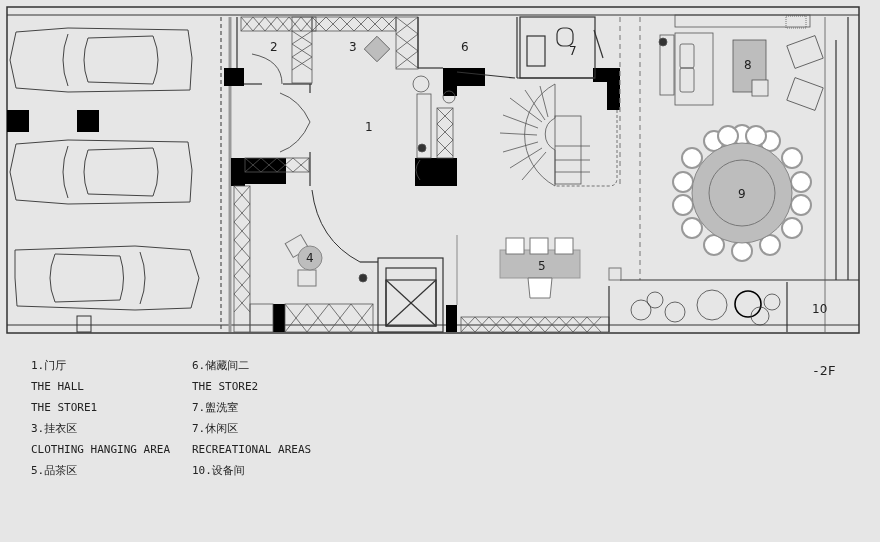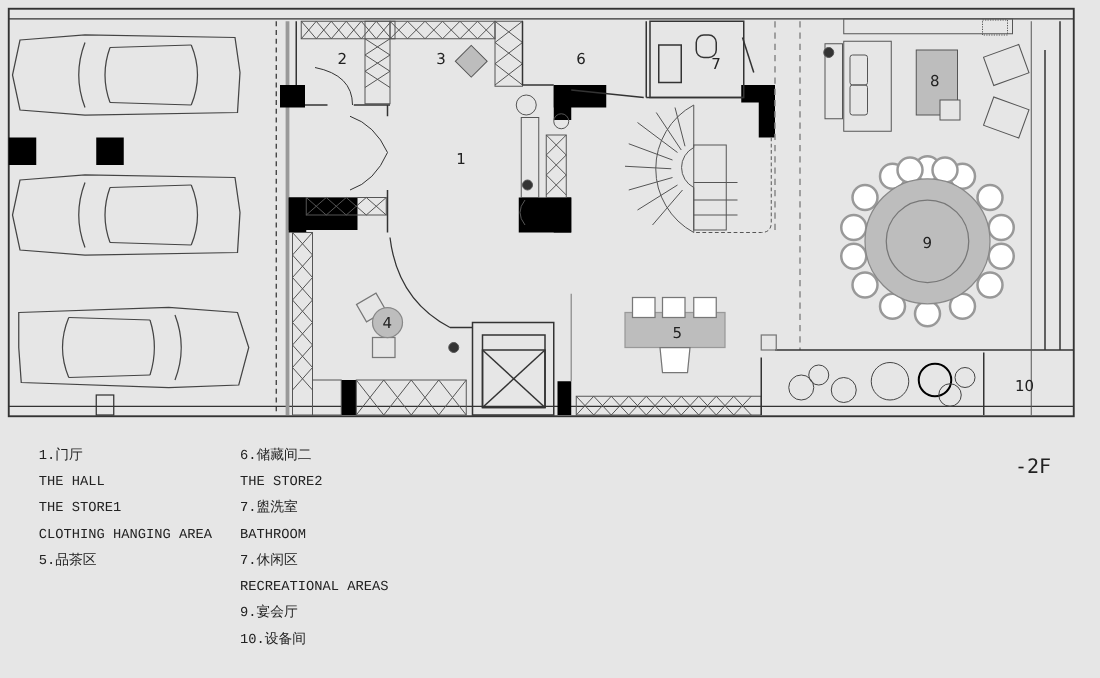--- a/index.html
+++ b/index.html
@@ -1,23 +1,23 @@
 <!DOCTYPE html>
 <html><head>
 <meta charset="utf-8">
 <style>
   html, body { margin:0; padding:0; }
   body { width:880px; height:542px; background:#e6e6e6; overflow:hidden; position:relative;
          font-family:"DejaVu Sans Mono","Liberation Mono",monospace; }
   #plan { position:absolute; left:0; top:0; }
   .legend { position:absolute; font-size:11px; color:#222; line-height:21px; }
-  .legend .row { height:21px; white-space:nowrap;font-family:Liberation Mono, monospace; }
+  .legend .row { height:21px; white-space:nowrap; }
   #legend-left { left:31px; top:355px; }
   #legend-right { left:192px; top:355px; }
-  #floor-label { position:absolute; left:812px; top:363px; font-size:16px; color:#222; }
+  #floor-label { position:absolute; left:812px; top:363px; font-size:13px; color:#222; }
   .room-num { font-family:"DejaVu Sans","Liberation Sans",sans-serif; font-size:12px; fill:#222; }
 </style>
 </head>
 <body>
 
 <svg id="plan" width="880" height="345" viewBox="0 0 880 345" xmlns="http://www.w3.org/2000/svg">
   <g fill="none" stroke="#333" stroke-width="1">
 
     <rect x="7" y="7" width="852" height="326" stroke-width="1.5"></rect>
     <line x1="7" y1="15" x2="859" y2="15"></line>
@@ -225,28 +225,27 @@
     <text class="room-num" x="744" y="69">8</text>
     <text class="room-num" x="738" y="198">9</text>
     <text class="room-num" x="812" y="313">10</text>
   </g>
 </svg>
 
 <div id="legend-left" class="legend">
   <div class="row">1.门厅</div>
   <div class="row">THE HALL</div>
   <div class="row">THE STORE1</div>
+  <div class="row">3.挂衣区</div>
   <div class="row">CLOTHING HANGING AREA</div>
   <div class="row">5.品茶区</div>
 </div>
 
 <div id="legend-right" class="legend">
   <div class="row">6.储藏间二</div>
   <div class="row">THE STORE2</div>
   <div class="row">7.盥洗室</div>
-  <div class="row">BATHROOM</div>
   <div class="row">7.休闲区</div>
   <div class="row">RECREATIONAL AREAS</div>
-  <div class="row">9.宴会厅</div>
   <div class="row">10.设备间</div>
 </div>
 
 <div id="floor-label">-2F</div>
 
 </body></html>

